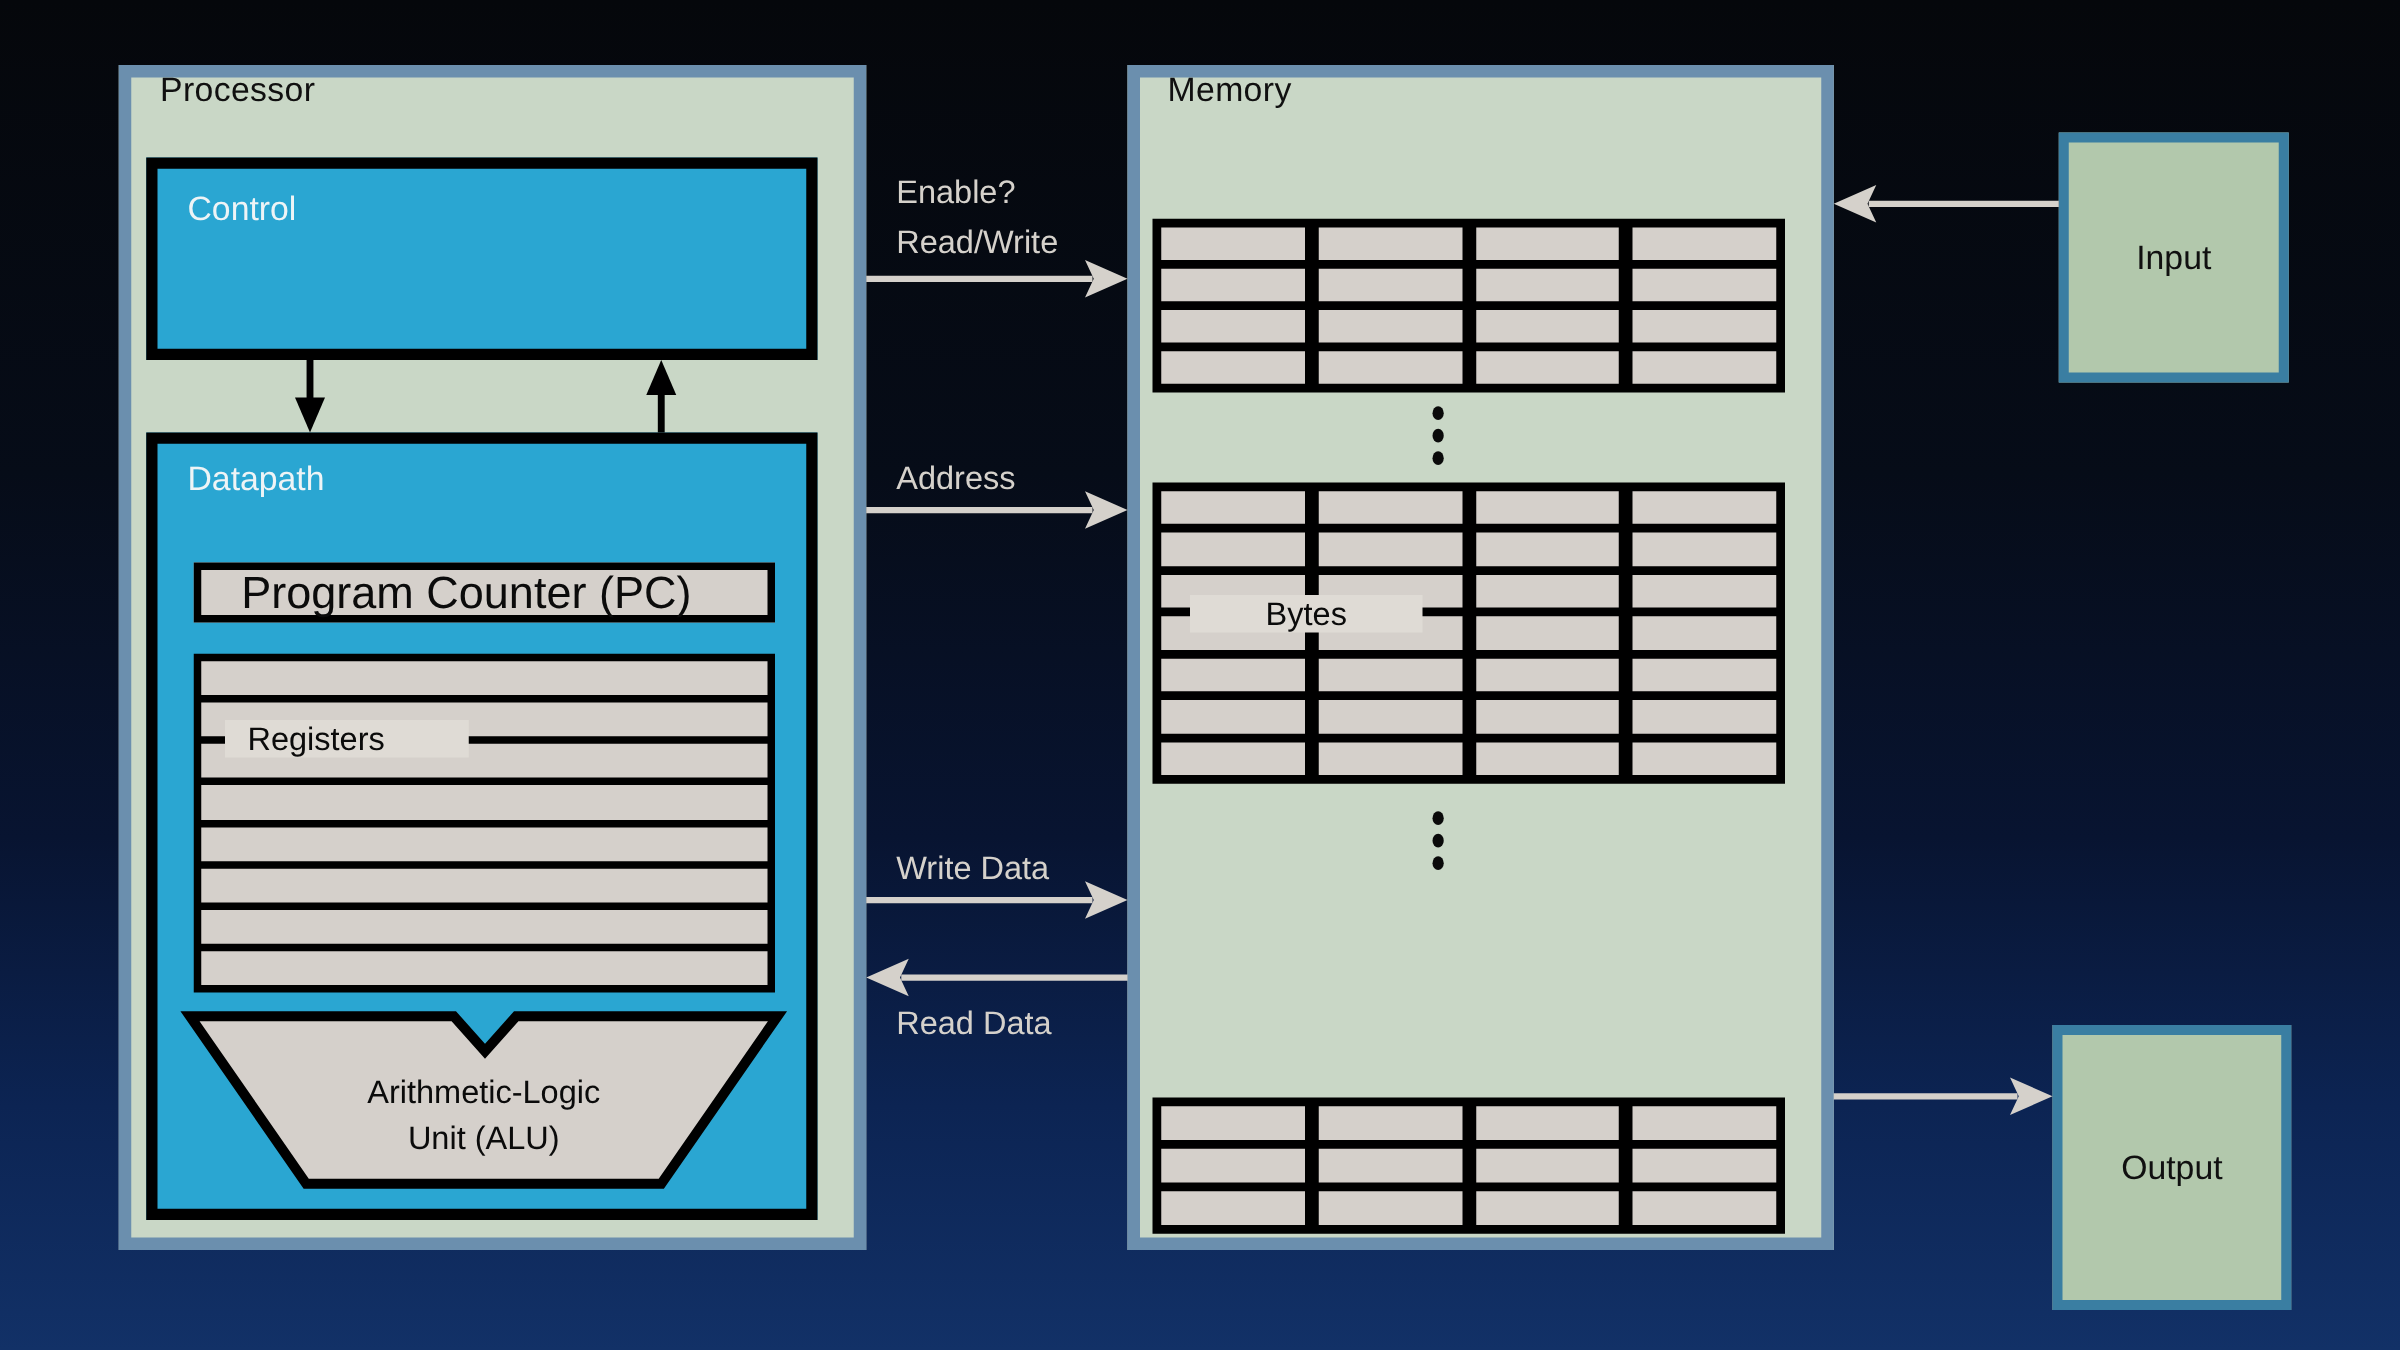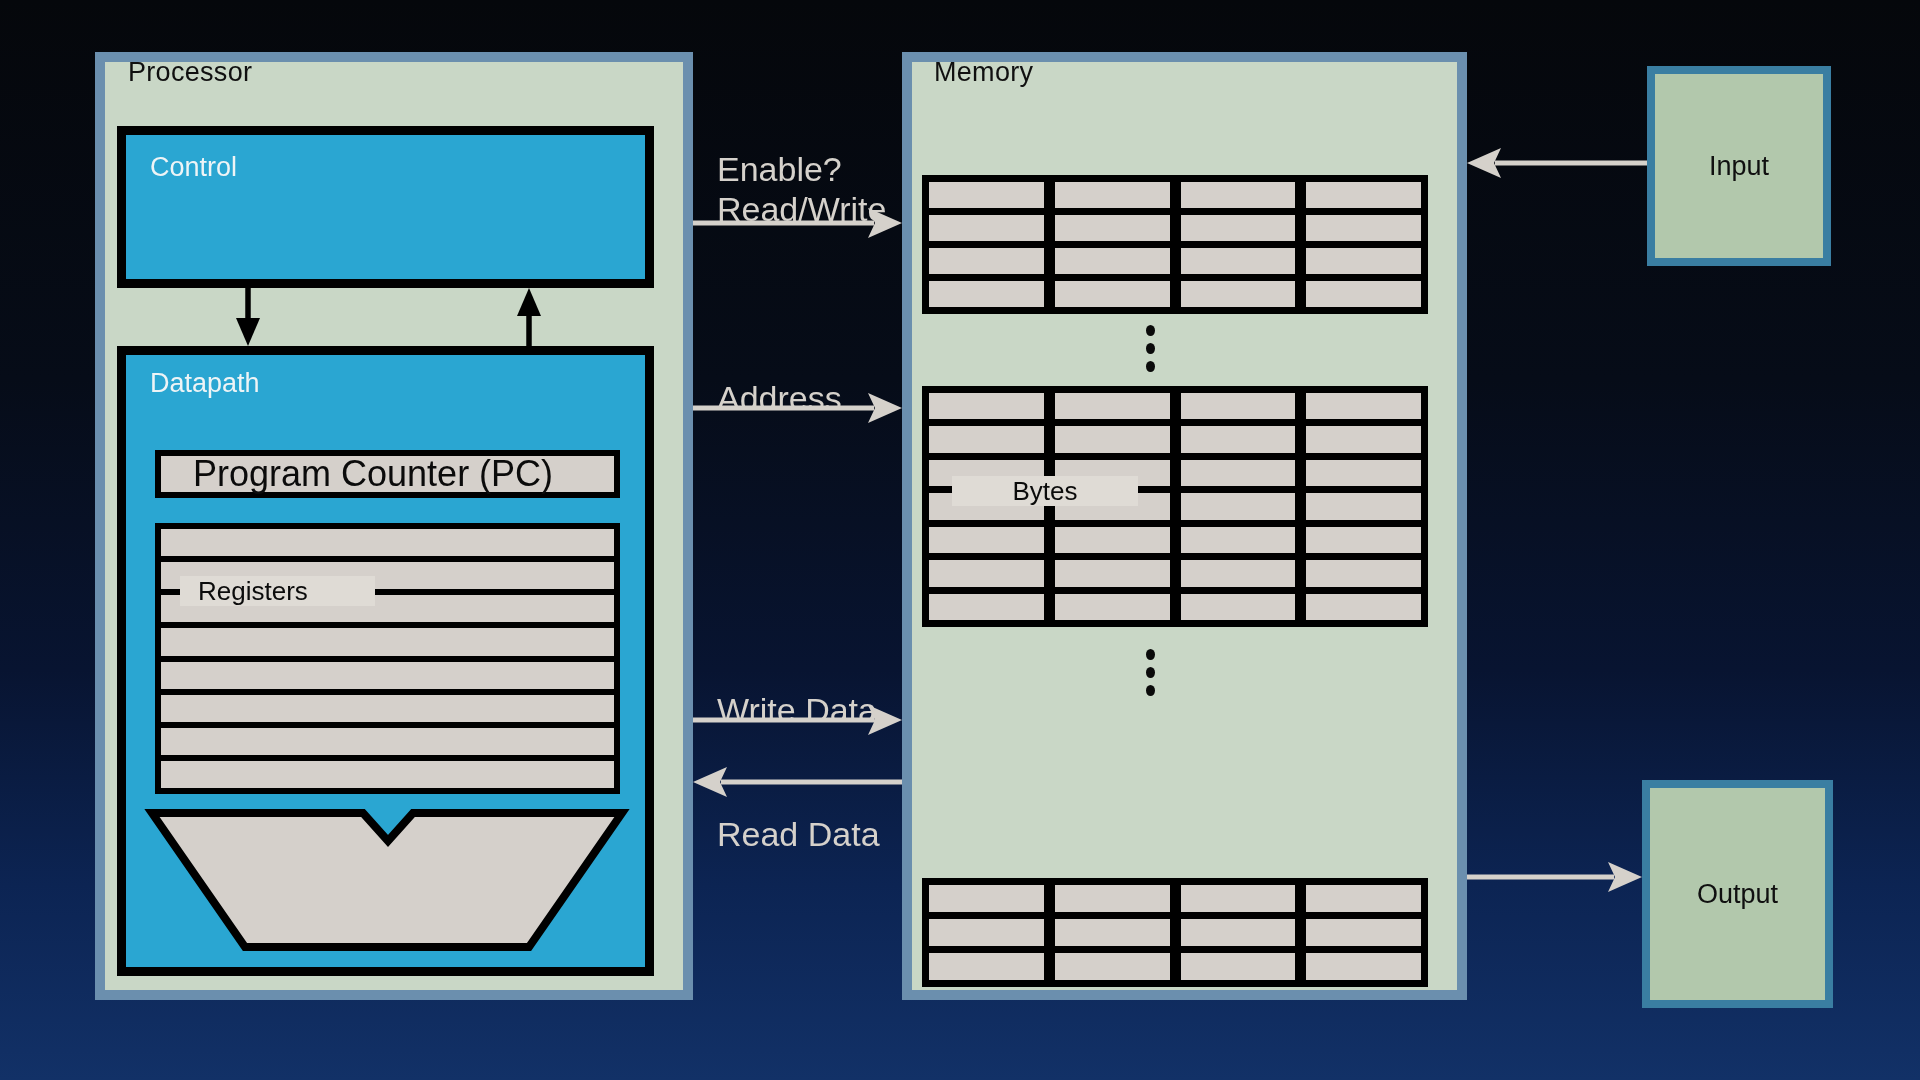--- a/index.html
+++ b/index.html
@@ -20,23 +20,23 @@
   
   .grid{position:absolute;background:#000;box-sizing:border-box;display:grid;}
   .reg-grid{padding:6px;row-gap:6px;}
   .mem-grid{padding:7px;row-gap:7px;column-gap:11px;}
   .grid .cell{background:#d5d0cb;}
   
   .strip{position:absolute;background:#dfdbd5;color:#0b0b0b;font-size:26px;
          display:flex;align-items:center;z-index:3;}
   
   .io{position:absolute;background:#b2c8ac;border:8px solid #3a7ea2;box-sizing:border-box;
-      display:flex;align-items:center;justify-content:center;color:#101010;font-size:27px;}
-  
-  .buslabel{position:absolute;color:#d5d1cb;font-size:34px;line-height:40px;margin-top:16px;}
+      display:flex;align-items:center;justify-content:center;color:#101010;font-size:27px;margin-top:40px;}
+  
+  .buslabel{position:absolute;color:#d5d1cb;font-size:26px;line-height:40px;}
   
   .alu-text{position:absolute;color:#0b0b0b;font-size:26px;line-height:37px;text-align:center;z-index:3;}
   
   .vdots{position:absolute;width:12px;z-index:2;}
   .vdots span{display:block;width:9px;height:11px;border-radius:50%;background:#0a0a0a;margin:7px auto 0 auto;}
   svg.overlay{position:absolute;left:0;top:0;z-index:2;pointer-events:none;}
 </style>
 </head>
 <body>
 
@@ -62,20 +62,24 @@
       <div class="cell"></div>
       <div class="cell"></div>
       <div class="cell"></div>
       <div class="cell"></div>
       <div class="cell"></div>
     </div>
   <div class="strip" style="left:180px;top:576px;width:177px;height:30px;padding-left:18px;">
     <span>Registers</span>
   </div>
 
+  <div class="alu-text" style="left:237px;top:855px;width:300px;">
+    <span style="display:block">Arithmetic-Logic</span>
+    <span style="display:block">Unit (ALU)</span>
+  </div>
 
   <div class="panel" style="left:902px;top:52px;width:565px;height:948px;"></div>
   <div class="panel-title" style="left:934px;top:57px;">Memory</div>
 
   <div class="grid mem-grid" style="left: 922px; top: 175px; width: 506px; height: 139px; grid-template-rows: repeat(4, 1fr); grid-template-columns: repeat(4, 1fr);">
       <div class="cell"></div>
       <div class="cell"></div>
       <div class="cell"></div>
       <div class="cell"></div>
       <div class="cell"></div>

